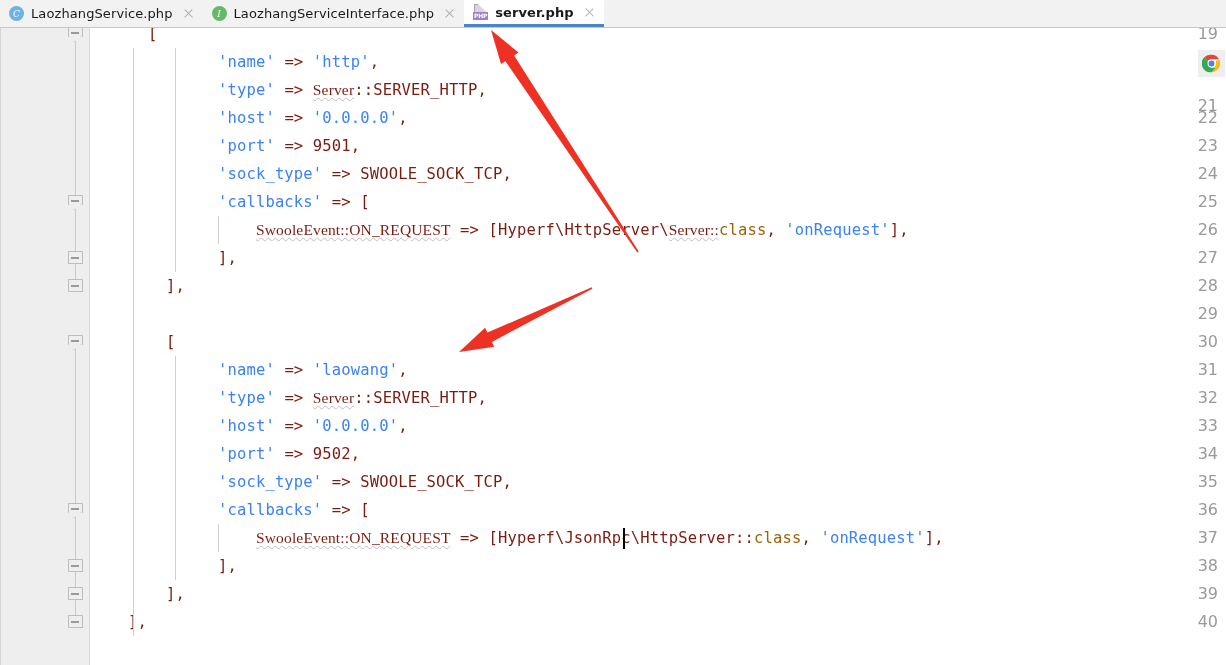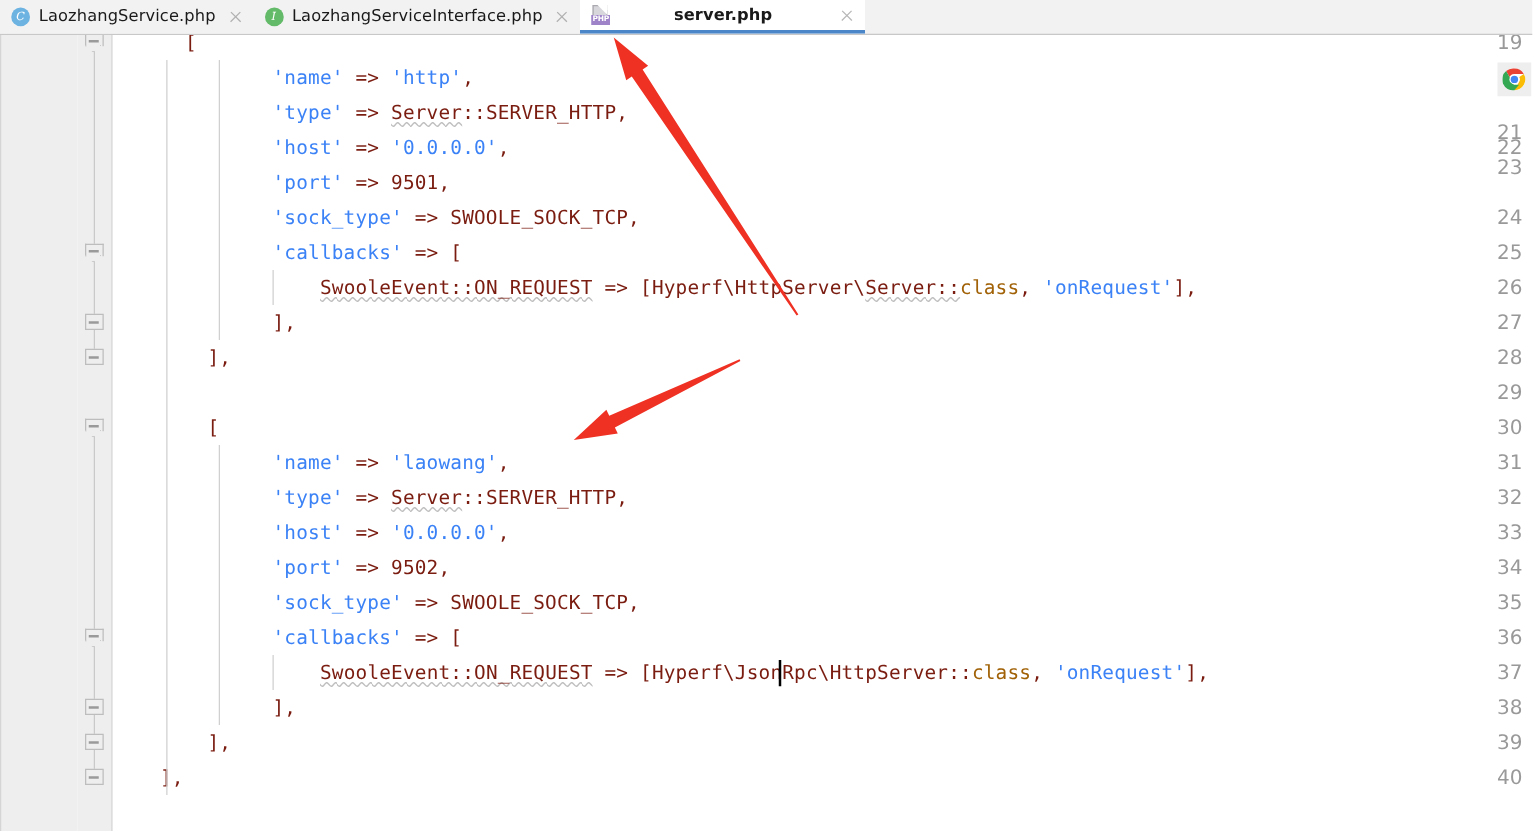--- a/index.html
+++ b/index.html
@@ -41,21 +41,20 @@
     height: 27px;
     box-sizing: border-box;
     background: #f2f2f2;
     cursor: default;
     position: relative;
     white-space: nowrap;
   }
   .tab.active {
     background: #ffffff;
     border-bottom: 3px solid #4a86c8;
-    gap: 44px;
   }
   .tab-label {
     font-family: "DejaVu Sans", sans-serif;
     font-size: 13px;
     color: #1a1a1a;
     margin-left: 7px;
     letter-spacing: 0.1px;
   }
   .tab.active .tab-label { font-weight: bold; }
   .tab-close {
@@ -237,20 +236,21 @@
   .op { color: #7a1c10; }     
   .kw { color: #a16207; }     
   .num{ color: #7a1c10; }
 
   .wavy-gray {
     text-decoration: underline;
     text-decoration-style: wavy;
     text-decoration-color: #bfbfbf;
     text-decoration-thickness: 1px;
     text-underline-offset: 2px;
+    font-family: Liberation Serif, serif;
   }
   .wavy-green {
     text-decoration-style: wavy;
     text-decoration-color: #2aa02a;
     text-decoration-thickness: 1px;
     text-underline-offset: 1px;
   }
 
   
   .guide {
@@ -316,21 +316,21 @@
     <div class="gutter">
       <div class="gutter-edge"></div>
     </div>
     <div class="foldstrip"></div>
 
     <div id="gutter-numbers">
         <div class="lineno" style="top: -8px;">19</div>
         <div class="lineno" style="top: 20px;">20</div>
         <div class="lineno" style="top: 64px;">21</div>
         <div class="lineno" style="top: 76px;">22</div>
-        <div class="lineno" style="top: 92px;">23</div>
+        <div class="lineno" style="top: 104px;">23</div>
         <div class="lineno" style="top: 132px;">24</div>
         <div class="lineno" style="top: 160px;">25</div>
         <div class="lineno" style="top: 188px;">26</div>
         <div class="lineno" style="top: 216px;">27</div>
         <div class="lineno" style="top: 244px;">28</div>
         <div class="lineno" style="top: 272px;">29</div>
         <div class="lineno" style="top: 300px;">30</div>
         <div class="lineno" style="top: 328px;">31</div>
         <div class="lineno" style="top: 356px;">32</div>
         <div class="lineno" style="top: 384px;">33</div>

